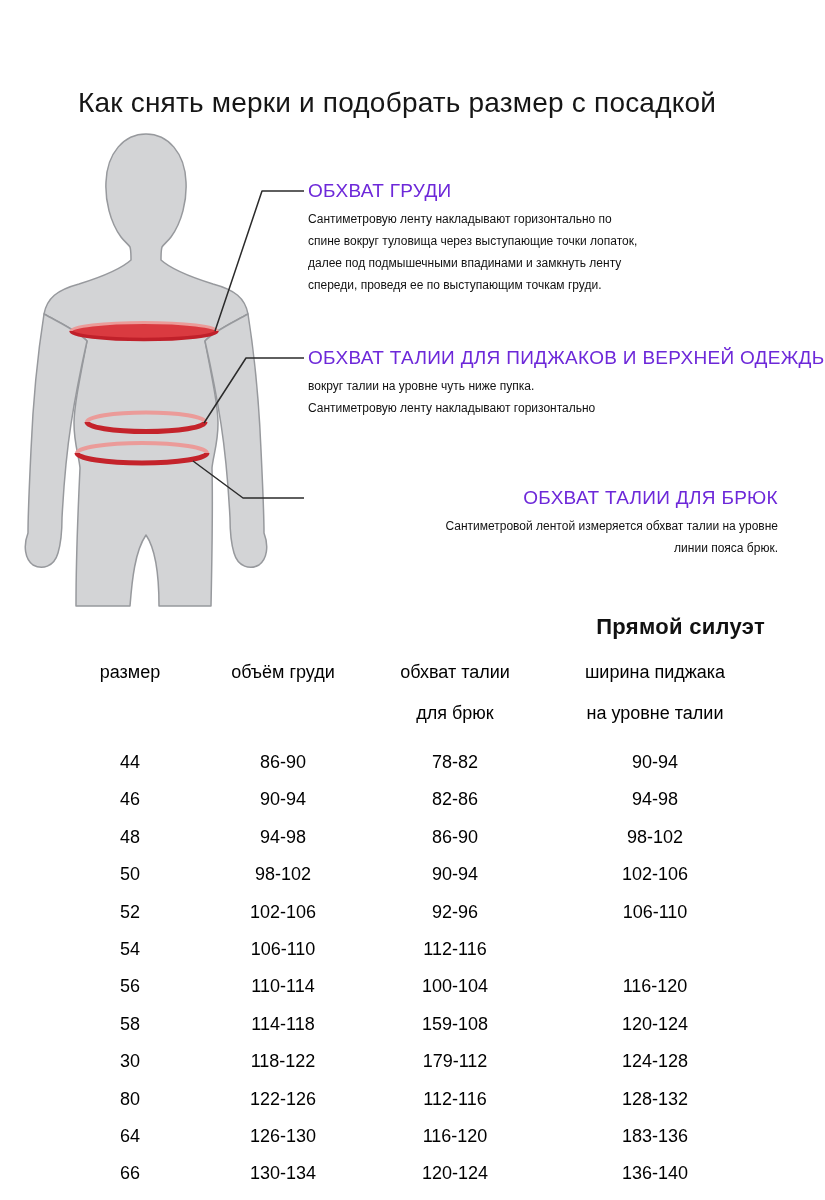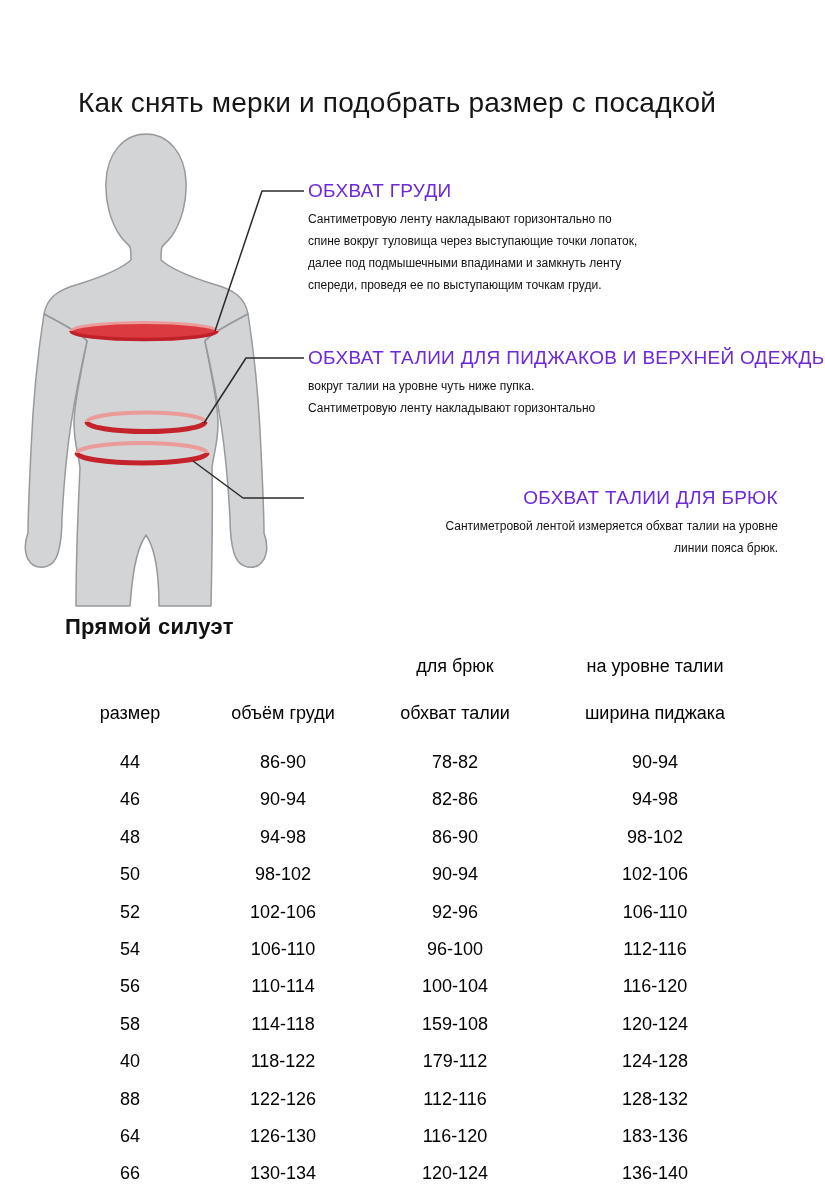--- a/index.html
+++ b/index.html
@@ -16,21 +16,21 @@
   .measure-block{position:absolute;left:308px;width:470px;}
   .measure-block .m-head{
     font-size:19px;line-height:21px;color:#6d28d9;letter-spacing:0.3px;white-space:nowrap;
   }
   .measure-block .m-desc{margin-top:7px;font-size:12px;line-height:22px;color:#111;}
   .measure-block .m-desc div{white-space:nowrap;}
   .mb-1{top:180px;}
   .mb-2{top:347px;}
   .mb-3{top:487px;text-align:right;}
   .table-title{
-    position:absolute;left:65px;top:614px;width:700px;text-align:left;
+    position:absolute;left:65px;top:614px;width:700px;text-align:right;
     font-size:22px;font-weight:bold;letter-spacing:0.3px;color:#111;
   }
   .size-table{position:absolute;left:85px;top:656px;width:706px;font-size:18px;color:#000;}
   .trow{display:grid;grid-template-columns:90px 216px 128px 272px;}
   .trow > div{text-align:center;}
   .thead-1{padding-top:6px;height:41px;align-items:start;}
   .thead-2{height:41px;align-items:start;}
   .tdata{height:37.4px;align-items:center;display:grid;}
   .tdata > div{line-height:37.4px;}
 </style>
@@ -137,32 +137,32 @@
   <div class="m-head">ОБХВАТ ТАЛИИ ДЛЯ БРЮК</div>
   <div class="m-desc">
     <div>Сантиметровой лентой измеряется обхват талии на уровне</div>
     <div>линии пояса брюк.</div>
   </div>
 </div>
 
 <div class="table-title">Прямой силуэт</div>
 
 <div class="size-table">
+  <div class="trow thead-1">
+    <div>размер</div>
+    <div>объём груди</div>
+    <div>обхват талии</div>
+    <div>ширина пиджака</div>
+  </div>
   <div class="trow thead-2">
     <div></div>
     <div></div>
     <div>для брюк</div>
     <div>на уровне талии</div>
   </div>
-  <div class="trow thead-1">
-    <div>размер</div>
-    <div>объём груди</div>
-    <div>обхват талии</div>
-    <div>ширина пиджака</div>
-  </div>
 
   <div class="trow tdata">
     <div>44</div>
     <div>86-90</div>
     <div>78-82</div>
     <div>90-94</div>
   </div>
   <div class="trow tdata">
     <div>46</div>
     <div>90-94</div>
@@ -183,43 +183,42 @@
   </div>
   <div class="trow tdata">
     <div>52</div>
     <div>102-106</div>
     <div>92-96</div>
     <div>106-110</div>
   </div>
   <div class="trow tdata">
     <div>54</div>
     <div>106-110</div>
-    <div>96-100</div>
     <div>112-116</div>
   </div>
   <div class="trow tdata">
     <div>56</div>
     <div>110-114</div>
     <div>100-104</div>
     <div>116-120</div>
   </div>
   <div class="trow tdata">
     <div>58</div>
     <div>114-118</div>
     <div>159-108</div>
     <div>120-124</div>
   </div>
   <div class="trow tdata">
-    <div>40</div>
+    <div>30</div>
     <div>118-122</div>
     <div>179-112</div>
     <div>124-128</div>
   </div>
   <div class="trow tdata">
-    <div>88</div>
+    <div>80</div>
     <div>122-126</div>
     <div>112-116</div>
     <div>128-132</div>
   </div>
   <div class="trow tdata">
     <div>64</div>
     <div>126-130</div>
     <div>116-120</div>
     <div>183-136</div>
   </div>

